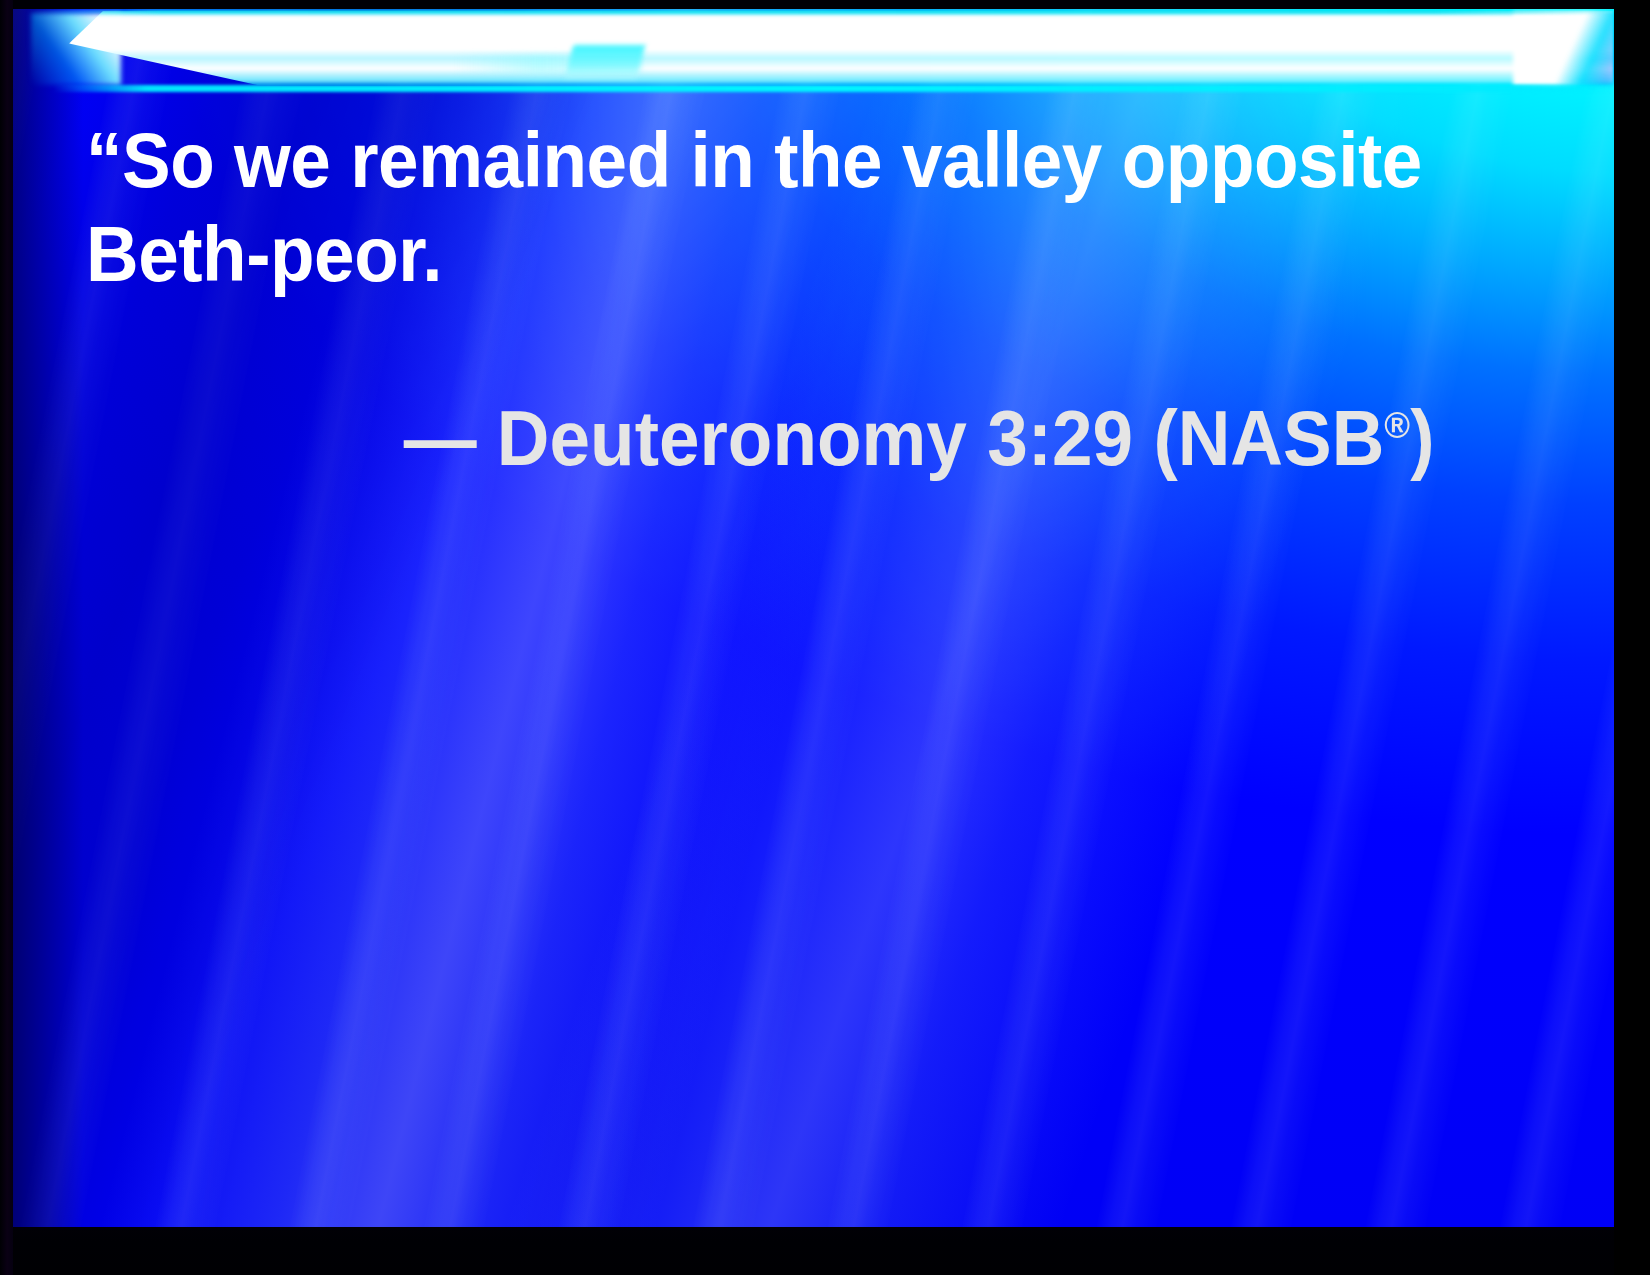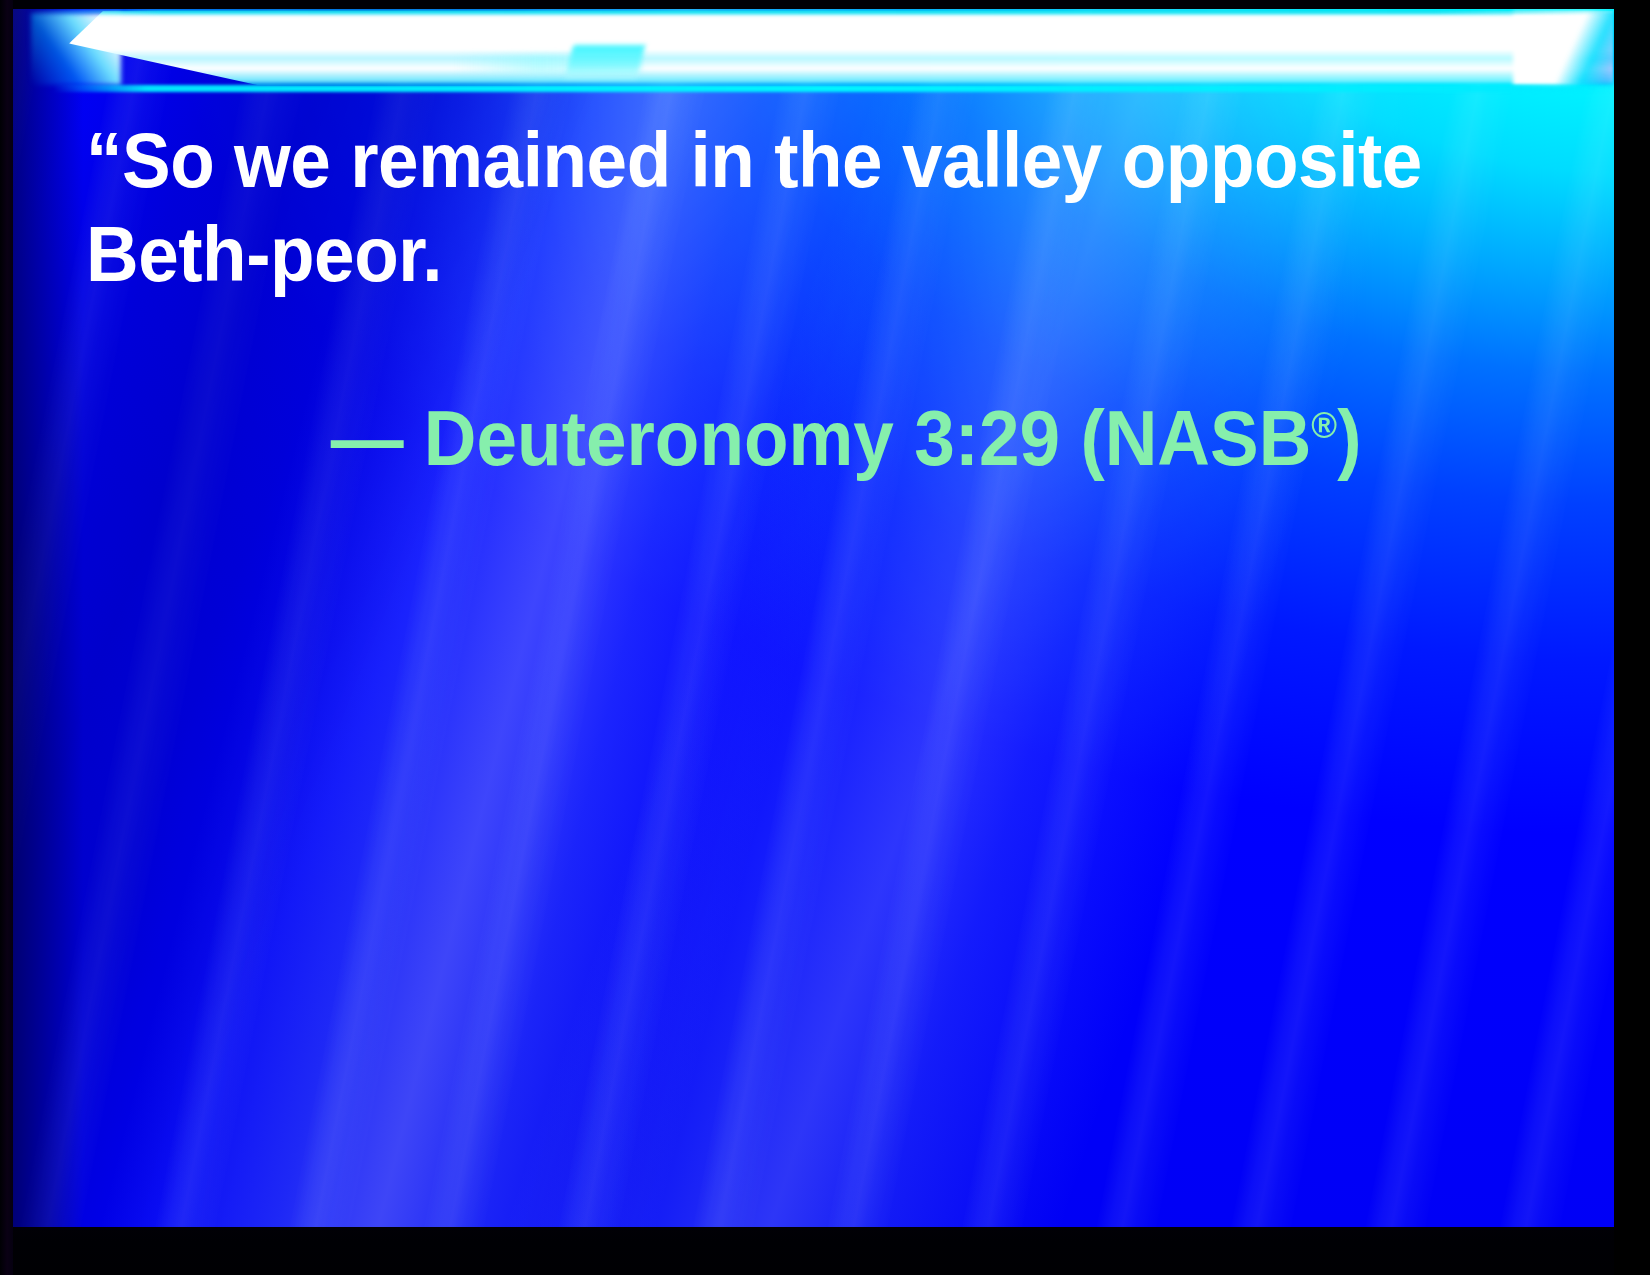--- a/index.html
+++ b/index.html
@@ -278,22 +278,22 @@
     white-space: pre;
     transform: scaleX(0.935);
     transform-origin: left center;
   }
 
   .attribution {
     position: absolute;
     left: 73px;
     top: 288px;
     width: 1422px;
-    text-align: left;
-    color: #86efac;
+    text-align: center;
+    color: #e5e5e5;
     font-weight: bold;
     font-size: 78px;
     line-height: 94px;
     white-space: pre;
   }
   .attribution .inner {
     display: inline-block;
     transform: scaleX(0.935);
     transform-origin: right center;
   }

